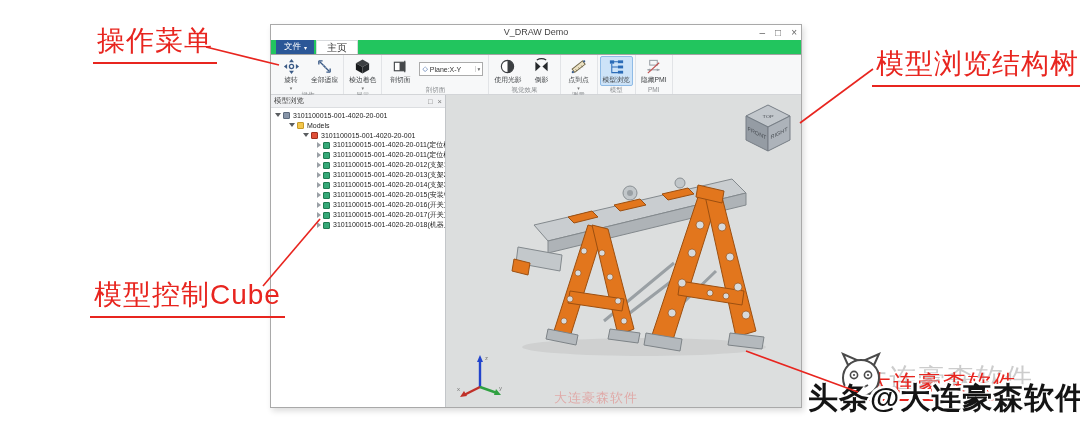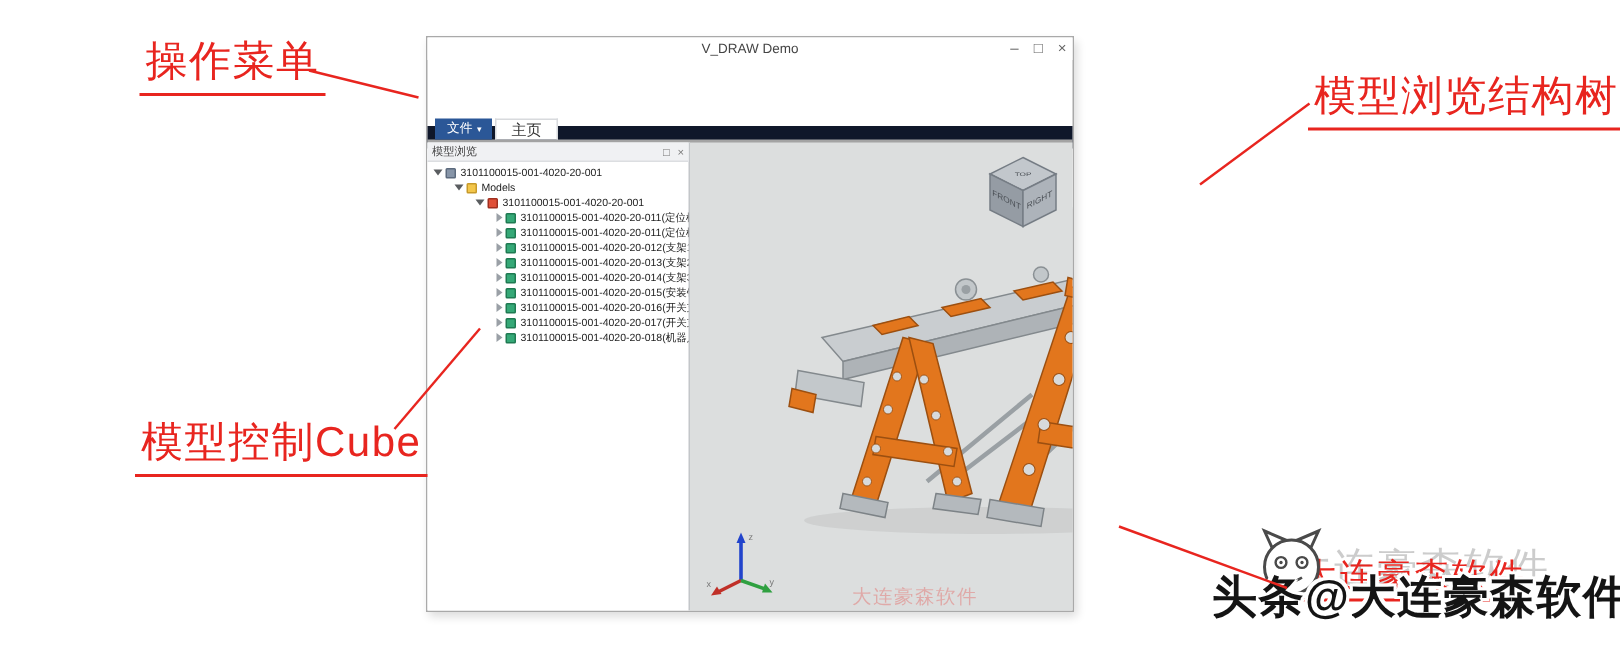--- a/index.html
+++ b/index.html
@@ -10,32 +10,32 @@
 
   
   .callout {
     position: absolute; color: #e8251f; font-size: 28px; letter-spacing: 1px;
     border-bottom: 2px solid #e8251f; padding: 0 4px 2px 4px; white-space: nowrap; z-index: 8;
   }
   #overlay-lines { position: absolute; left: 0; top: 0; z-index: 9; pointer-events: none; }
 
   
   .app-window {
-    position: absolute; left: 284px; top: 24px; width: 432px; height: 384px;
+    position: absolute; left: 270px; top: 24px; width: 532px; height: 384px;
     background: #fff; border: 1px solid #a9a9a9; box-shadow: 2px 3px 6px rgba(0,0,0,.14); z-index: 2;
   }
   .titlebar { position: relative; height: 15px; background: #fff; }
   .titlebar .title {
     position: absolute; left: 0; right: 0; top: 2px; text-align: center;
     font-size: 9px; color: #444;
   }
   .win-controls { position: absolute; right: 4px; top: 1px; display: flex; gap: 10px; }
   .win-controls span { font-size: 10px; color: #666; line-height: 13px; cursor: default; }
 
-  .tabrow { position: relative; height: 15px; background: #0f172a; border-bottom: 6px solid #a3a3a3; display: flex; align-items: flex-end; padding-left: 5px; margin-top: 44px; }
+  .tabrow { position: relative; height: 15px; background: #22c55e; border-bottom: 1px solid #a3a3a3; display: flex; align-items: flex-end; padding-left: 5px; }
   .tab-file {
     background: #2b5797; color: #fff; font-size: 8.5px; padding: 2px 7px 2px 8px; height: 14px;
     display: flex; align-items: center; gap: 3px;
   }
   .tab-file .mini-arrow { font-size: 6px; }
   .tab-home {
     background: #fff; color: #333; font-size: 10px; padding: 2px 10px; height: 14px;
     border: 1px solid #d8dadd; border-bottom: none; margin-left: 2px; display: flex; align-items: center;
   }
 

